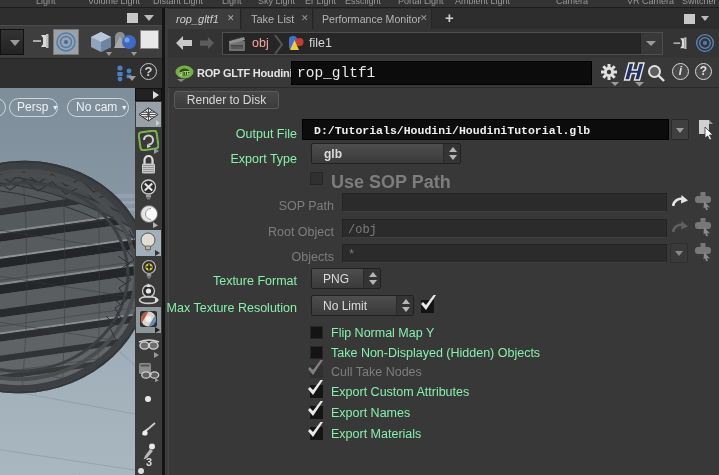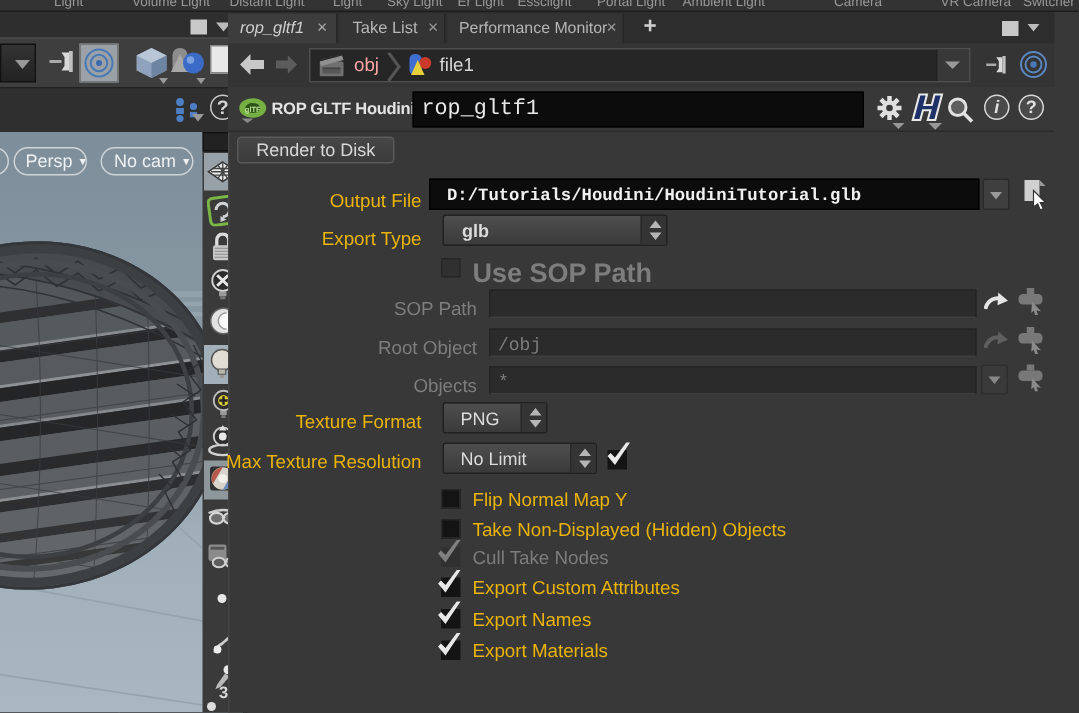--- a/index.html
+++ b/index.html
@@ -1,19 +1,19 @@
 <!DOCTYPE html>
 <html><head>
 <meta charset="utf-8">
 <style>
   * { margin:0; padding:0; box-sizing:border-box; }
   html,body { width:719px; height:475px; overflow:hidden; }
   body { font-family:"Liberation Sans", sans-serif; background:#383838; position:relative; -webkit-font-smoothing:antialiased; }
   .abs { position:absolute; }
-  .lbl { color:#eab308; font-size:12.5px; white-space:nowrap; }
+  .lbl { color:#86efac; font-size:12.5px; white-space:nowrap; }
   .dis { color:#7d7d7d; }
   .mono { font-family:"Liberation Mono", monospace; }
   .rlab { position:absolute; text-align:right; white-space:nowrap; }
 </style>
 </head>
 <body>
 
 <div class="abs" style="left:0;top:0;width:719px;height:8px;background:#333333;border-bottom:1px solid #1d1d1d;overflow:hidden;">
   <div class="abs" style="top:-4px;left:0;width:719px;color:#989898;font-size:9px;white-space:nowrap;">
     <span style="position:absolute;left:36px;">Light</span>
@@ -284,21 +284,21 @@
     <circle cx="10" cy="3.5" r="3" fill="#e8e8e8"></circle>
     <path d="M8 6 L3 13 L1.5 16.5 L5 15 L11 8 Z" fill="#b9b9b9"></path>
   </svg>
   <div class="abs" style="left:11px;top:368px;color:#d9d9d9;font-size:11px;font-weight:bold;">3</div>
   <div class="abs" style="left:3px;top:380px;width:6px;height:6px;background:#ddd;border-radius:50%;"></div>
 </div>
 
 <div class="abs" style="left:162px;top:8px;width:3px;height:467px;background:#141414;"></div>
 <div class="abs" style="left:165px;top:8px;width:3px;height:467px;background:#3c3c3c;"></div>
 
-<div class="abs" style="left:152px;top:8px;width:551px;height:467px;background:#383838;">
+<div class="abs" style="left:168px;top:8px;width:551px;height:467px;background:#383838;">
 
   <div class="abs" style="left:0;top:0;width:551px;height:21px;background:#2d2d2d;">
     <div class="abs" style="left:0;top:1px;width:73px;height:20px;background:#3d3d3d;border-right:1px solid #262626;color:#cfcfcf;font-size:11px;font-style:italic;line-height:20px;padding-left:8px;">rop_gltf1</div>
     <div class="abs" style="left:59px;top:5px;color:#aaa;font-size:9px;">✕</div>
     <div class="abs" style="left:74px;top:1px;width:71px;height:20px;background:#343434;border-right:1px solid #262626;color:#b5b5b5;font-size:11px;line-height:20px;padding-left:9px;">Take List</div>
     <div class="abs" style="left:133px;top:5px;color:#999;font-size:9px;">✕</div>
     <div class="abs" style="left:146px;top:1px;width:118px;height:20px;background:#343434;border-right:1px solid #262626;color:#b5b5b5;font-size:10.6px;line-height:20px;padding-left:8px;">Performance Monitor</div>
     <div class="abs" style="left:252px;top:5px;color:#999;font-size:9px;">✕</div>
     <div class="abs" style="left:277px;top:1px;color:#cfcfcf;font-size:15px;font-weight:bold;">+</div>
     <div class="abs" style="left:516px;top:6px;width:11px;height:10px;background:#c8c8c8;"></div>

